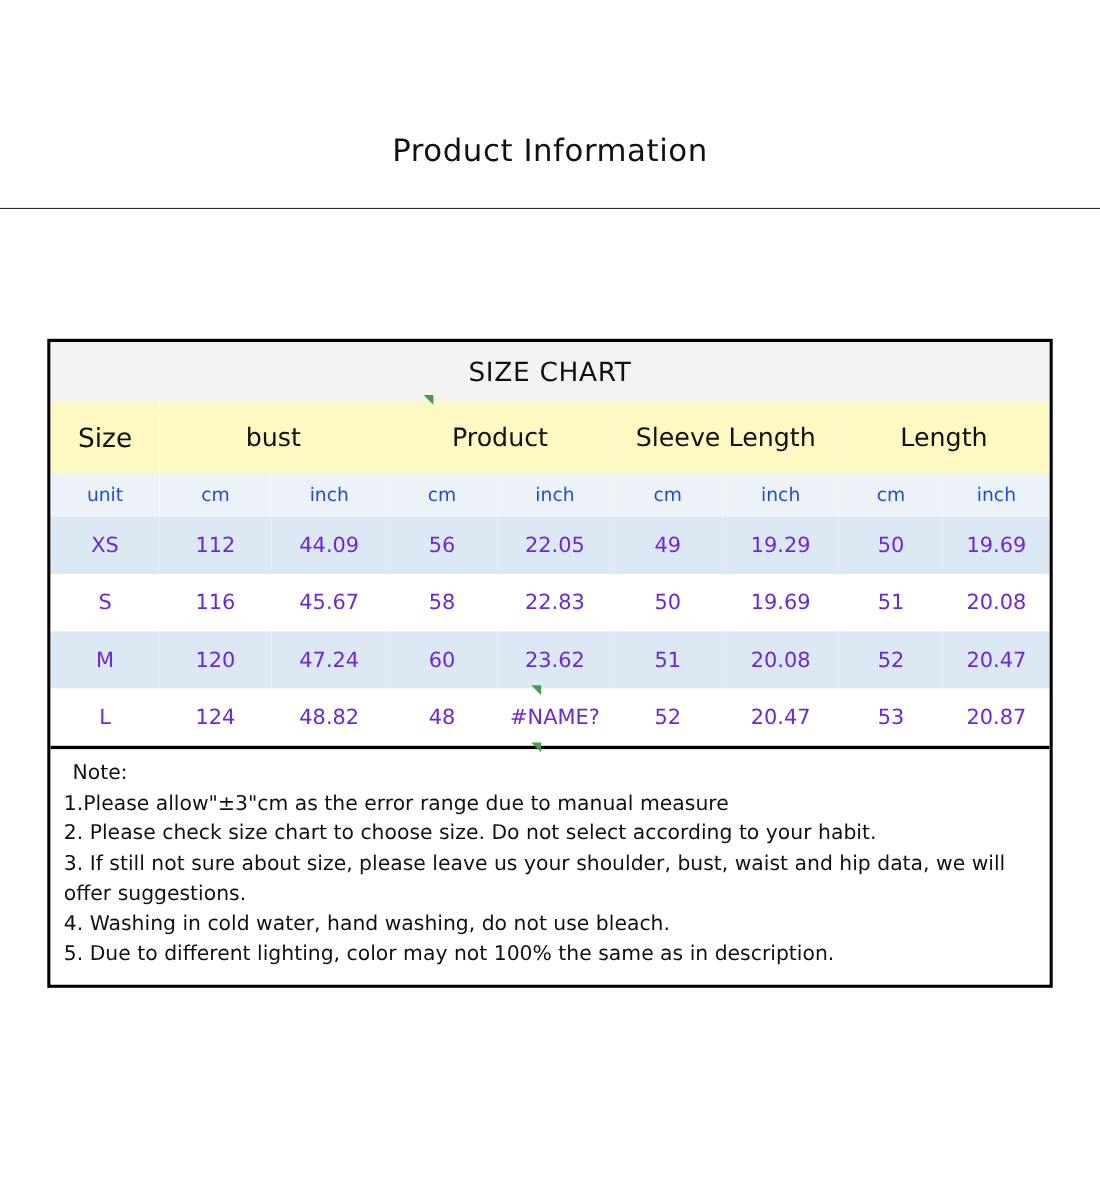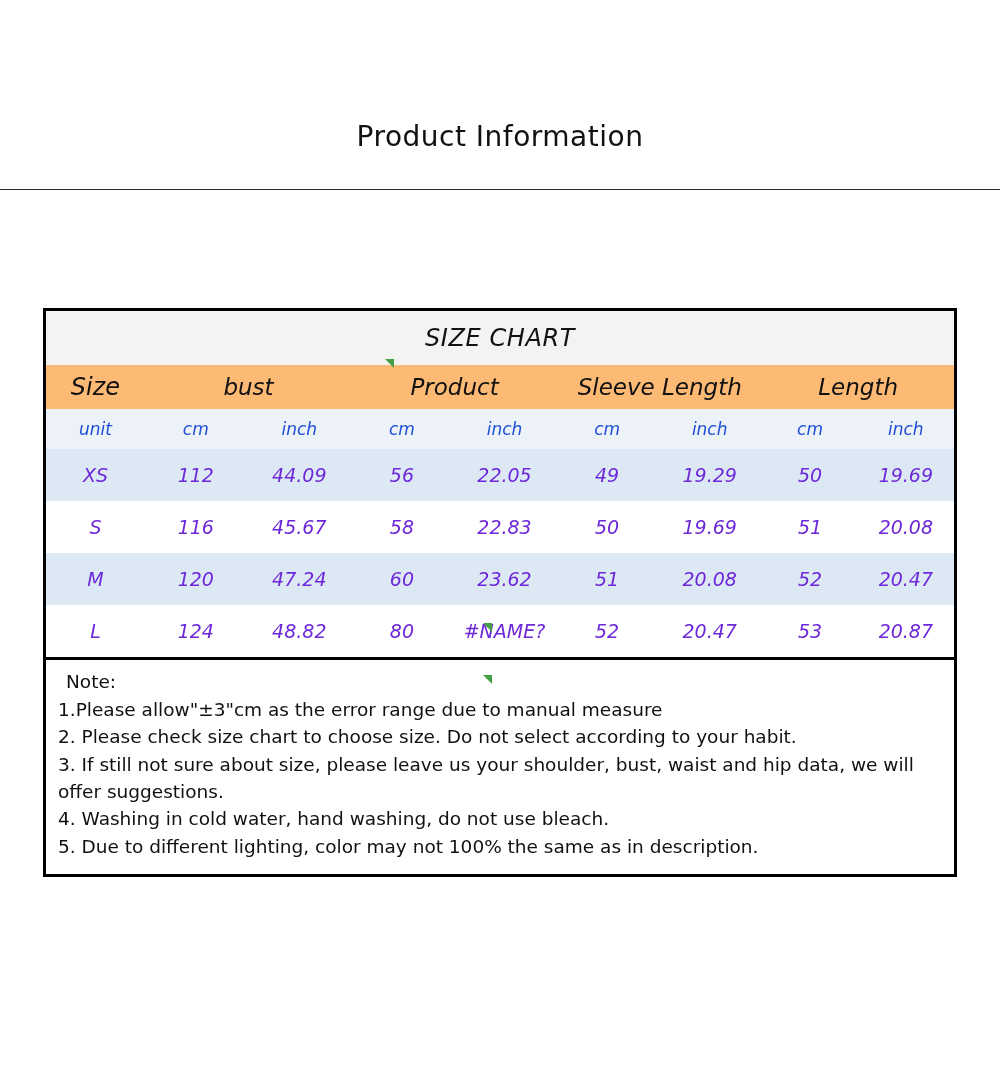--- a/index.html
+++ b/index.html
@@ -43,41 +43,40 @@
     width: 914px;
     border: 3px solid #000000;
     box-sizing: border-box;
     background: #ffffff;
   }
 
   table.size-chart {
     border-collapse: collapse;
     width: 100%;
     table-layout: fixed;
-    font-style: italic;
   }
   table.size-chart td, table.size-chart th {
     padding: 0;
     margin: 0;
     text-align: center;
     vertical-align: middle;
     font-weight: 400;
   }
 
   .row-title td {
     background: #f3f3f1;
     height: 54px;
     font-size: 24px;
     color: #111;
     letter-spacing: 0.6px;
   }
 
   .row-group td {
-    background: #fdba74;
-    height: 44px;
+    background: #fef9c3;
+    height: 65px;
     font-size: 23px;
     color: #111;
   }
   .row-group td.g-size { font-size: 24px; }
 
   .row-unit td {
     background: #edf2f8;
     height: 40px;
     font-size: 17px;
     color: #1d4ed8;
@@ -200,21 +199,21 @@
         <td>23.62</td>
         <td>51</td>
         <td>20.08</td>
         <td>52</td>
         <td>20.47</td>
       </tr>
       <tr class="row-data even">
         <td class="c-size">L</td>
         <td>124</td>
         <td>48.82</td>
-        <td>80</td>
+        <td>48</td>
         <td>#NAME?</td>
         <td>52</td>
         <td>20.47</td>
         <td>53</td>
         <td>20.87</td>
       </tr>
     </tbody>
   </table>
 
   <div class="notes">

